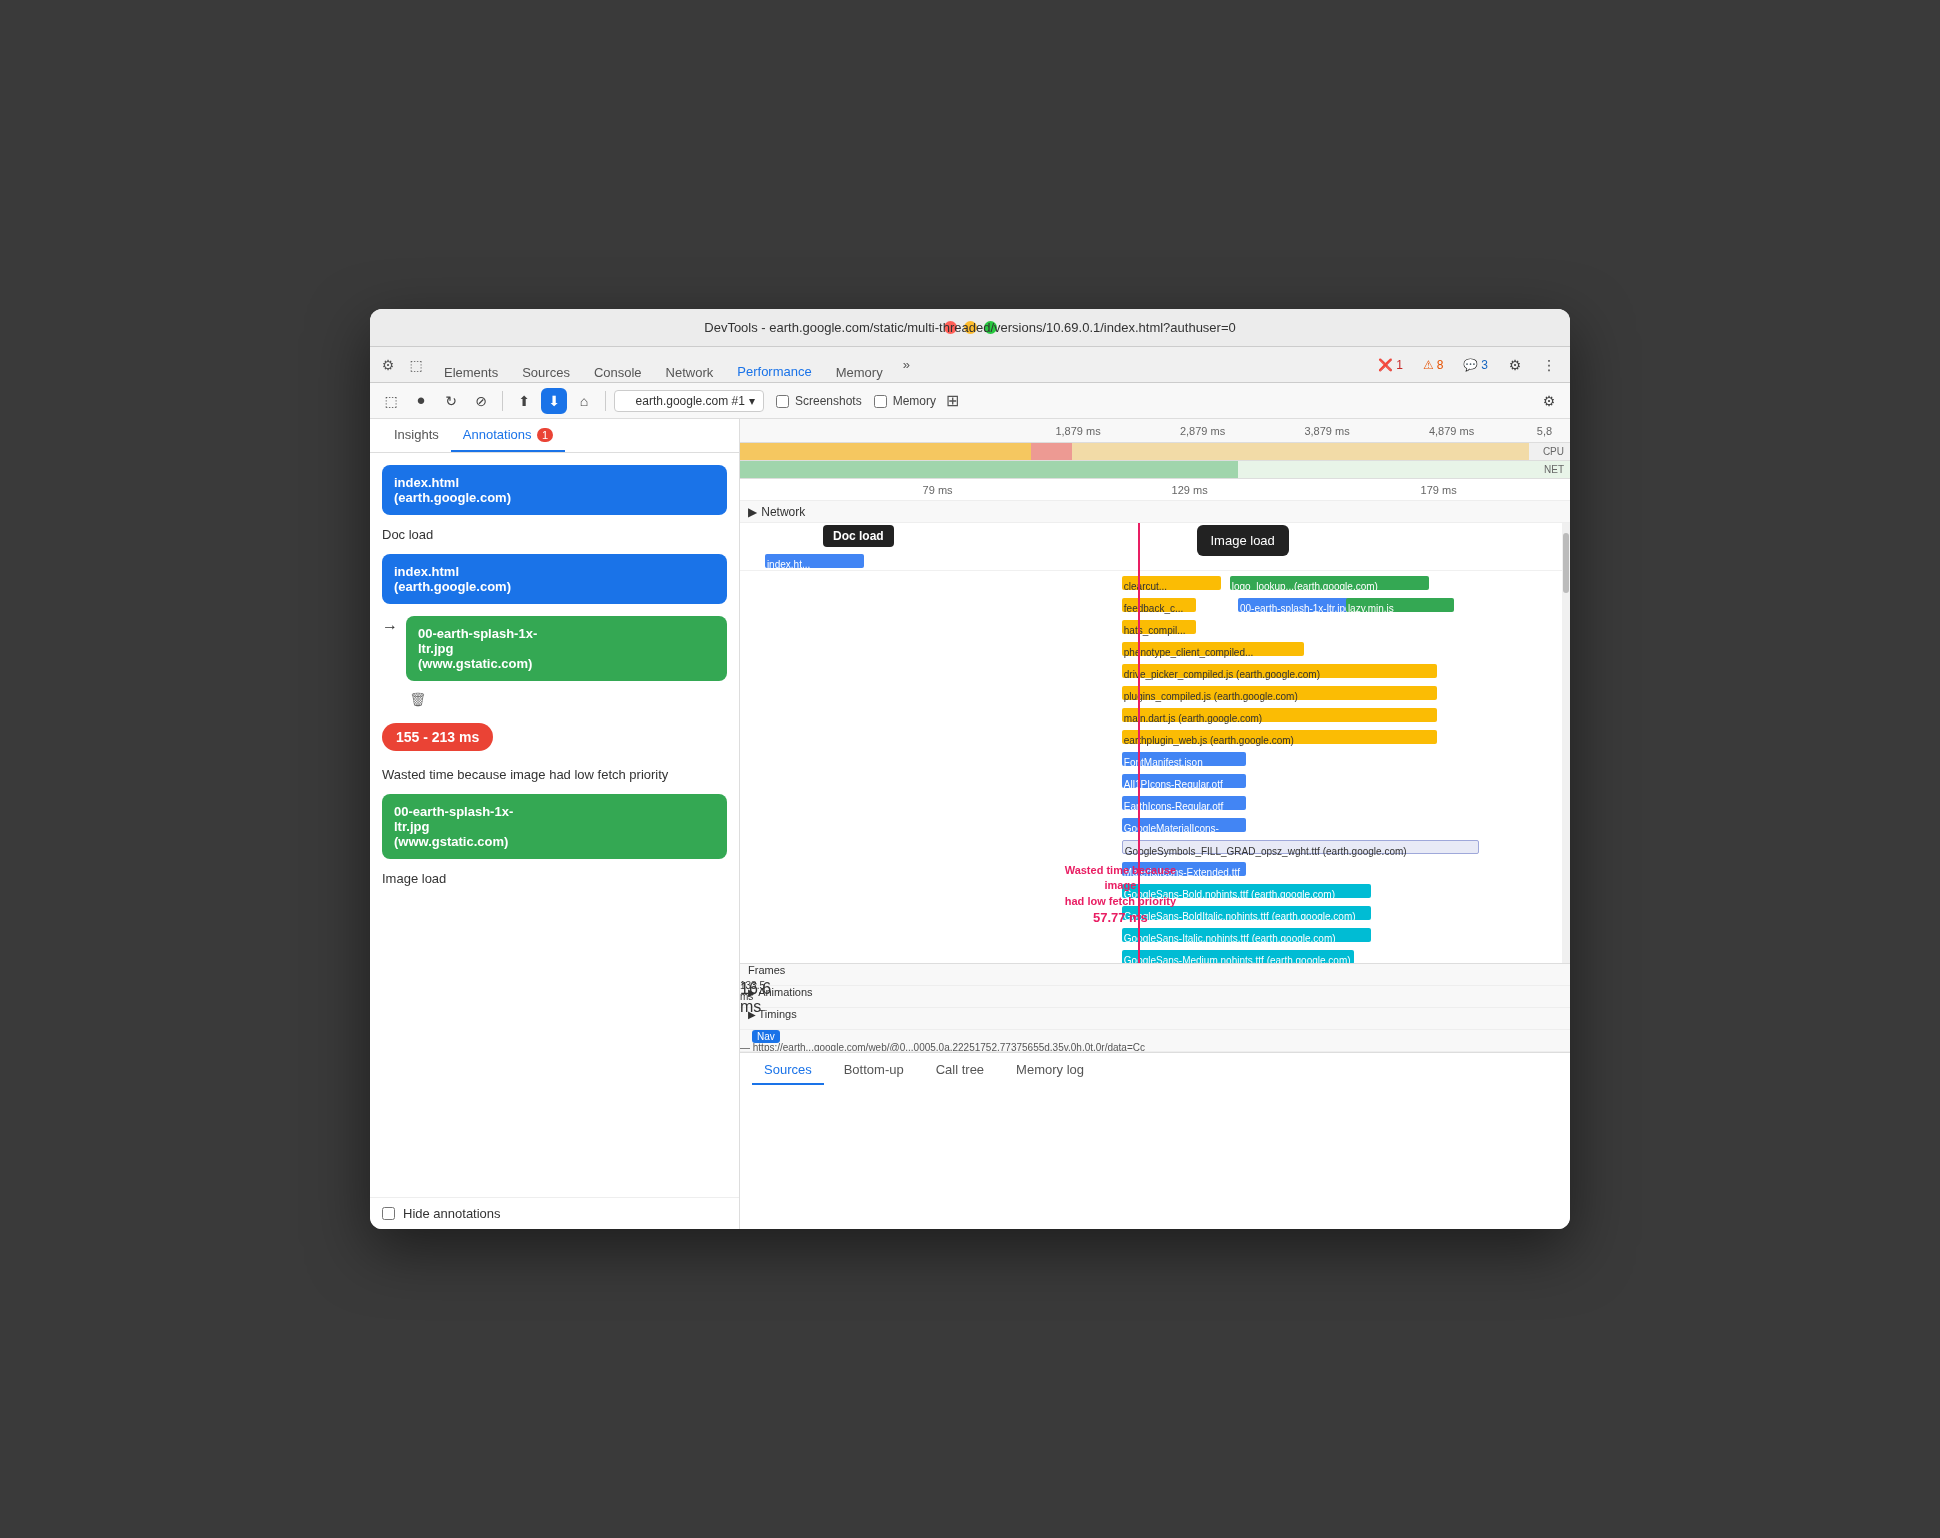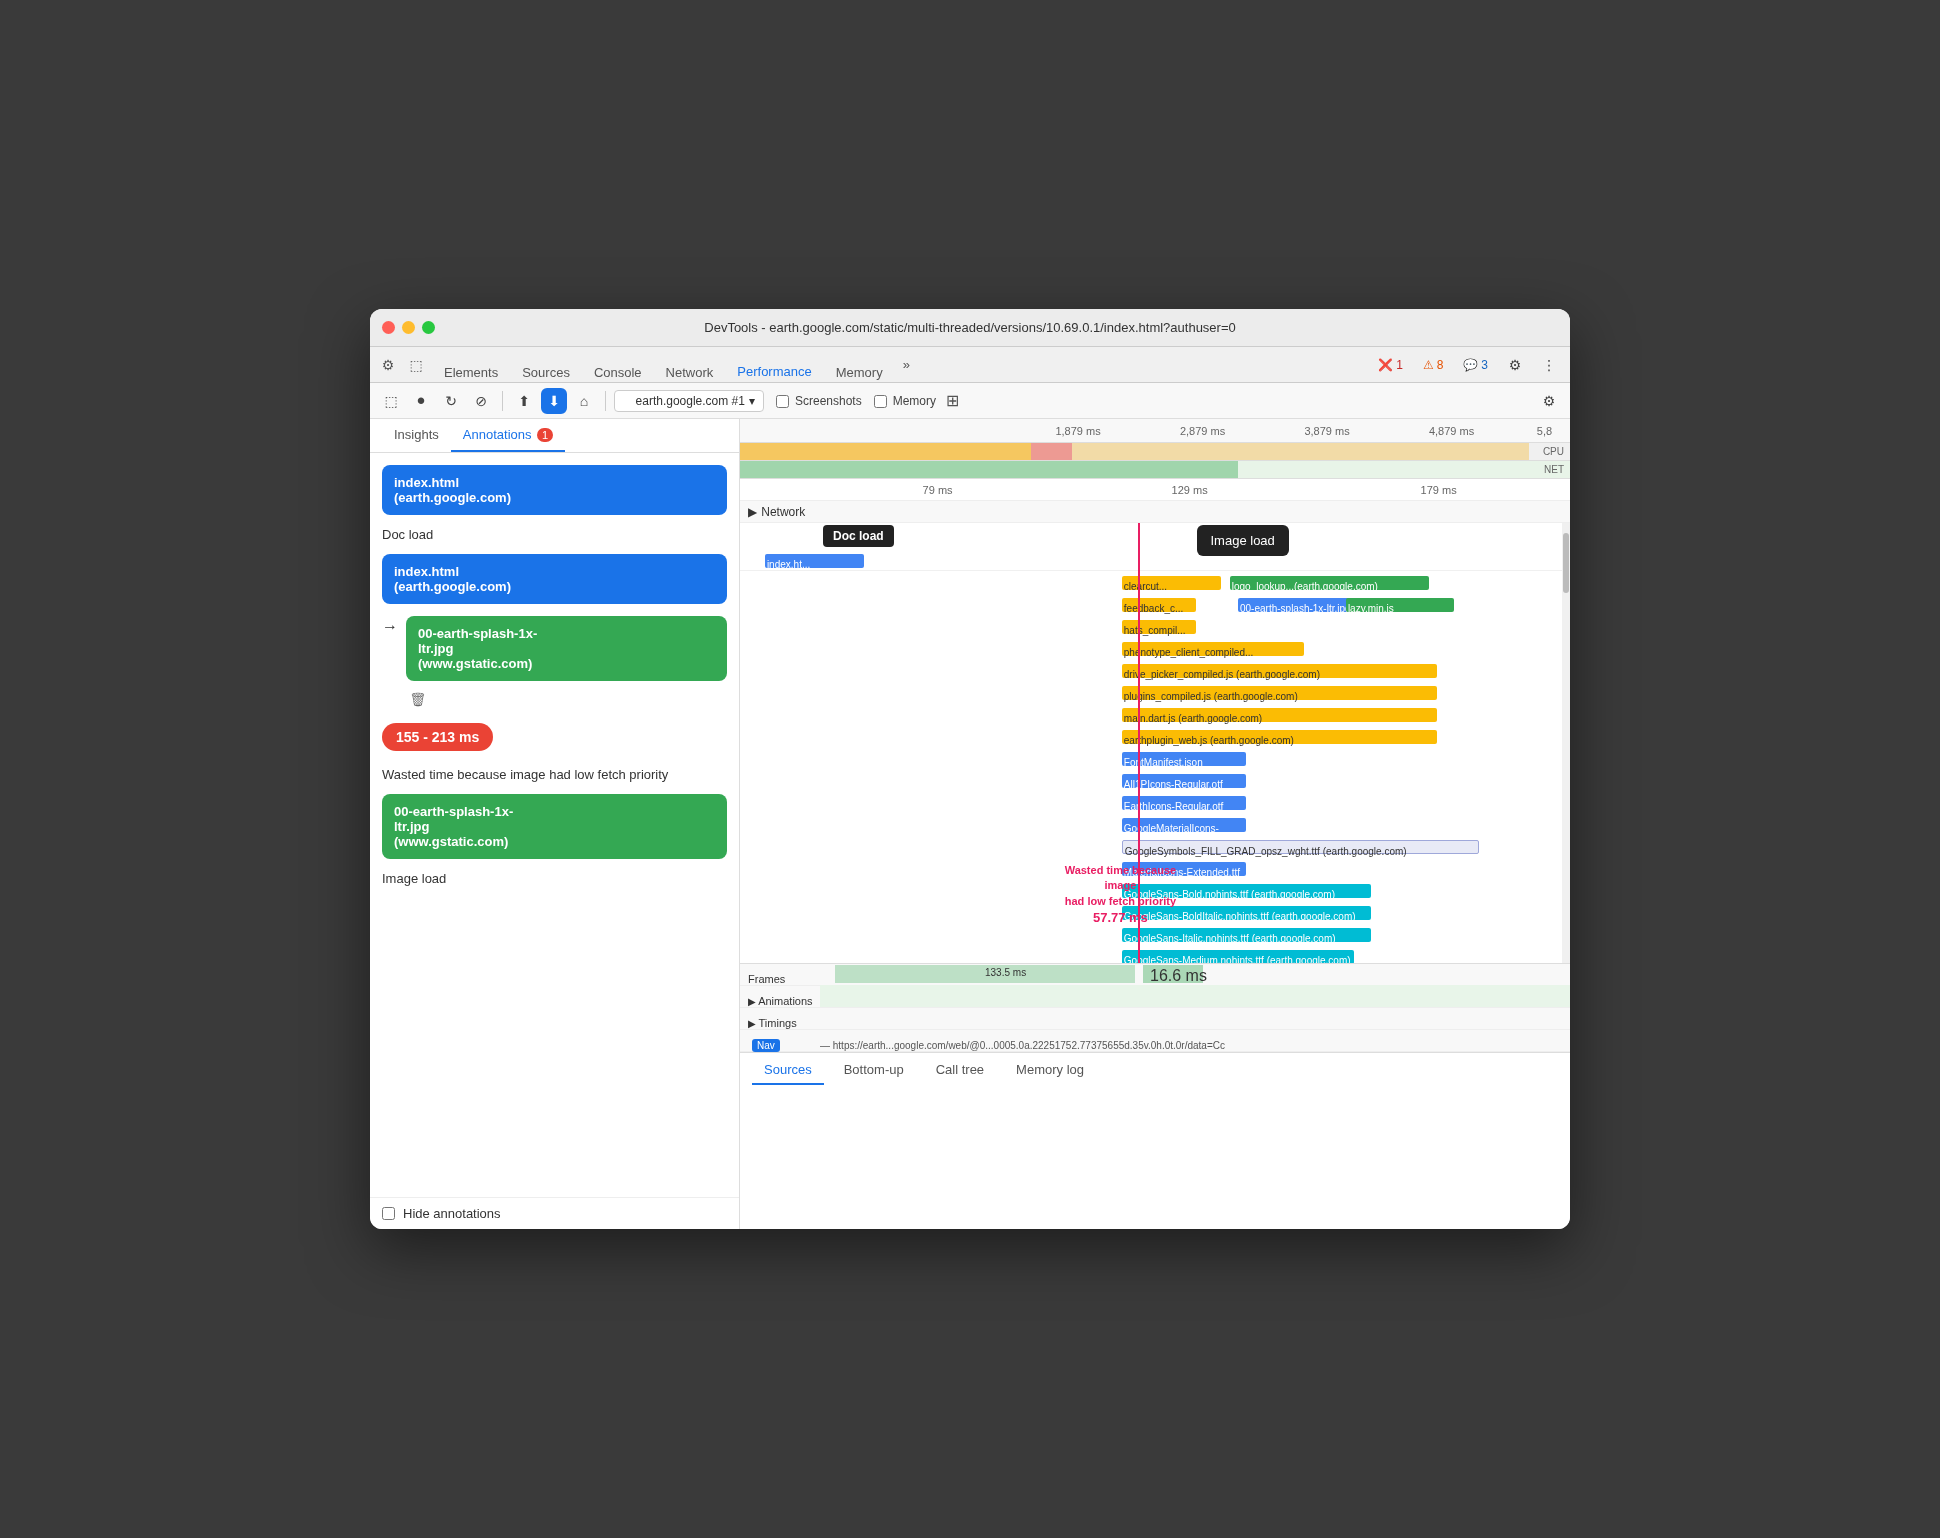--- a/index.html
+++ b/index.html
@@ -23,20 +23,21 @@
     }
     
     .title-bar {
       background: #ececec;
       border-bottom: 1px solid #ccc;
       height: 38px;
       display: flex;
       align-items: center;
       padding: 0 12px;
       position: relative;
+      justify-content: center;
     }
     .traffic-lights {
       display: flex;
       gap: 7px;
     }
     .traffic-light {
       width: 13px; height: 13px;
       border-radius: 50%;
     }
     .tl-red { background: #ff5f57; }
@@ -310,25 +311,26 @@
       top: 1px;
       border-radius: 2px;
     }
     
     .bottom-rows {
       border-top: 1px solid #ddd;
       background: #f8f8f8;
     }
     .bottom-row {
       display: flex;
-      align-items: flex-end;
+      align-items: flex-start;
       height: 22px;
       border-bottom: 1px solid #eee;
       font-size: 11px;
       color: #333;
+      flex-direction: column;
     }
     .bottom-row-label {
       min-width: 80px;
       padding-left: 8px;
       font-weight: 500;
     }
     .nav-badge {
       background: #1a73e8;
       color: white;
       font-size: 10px;

